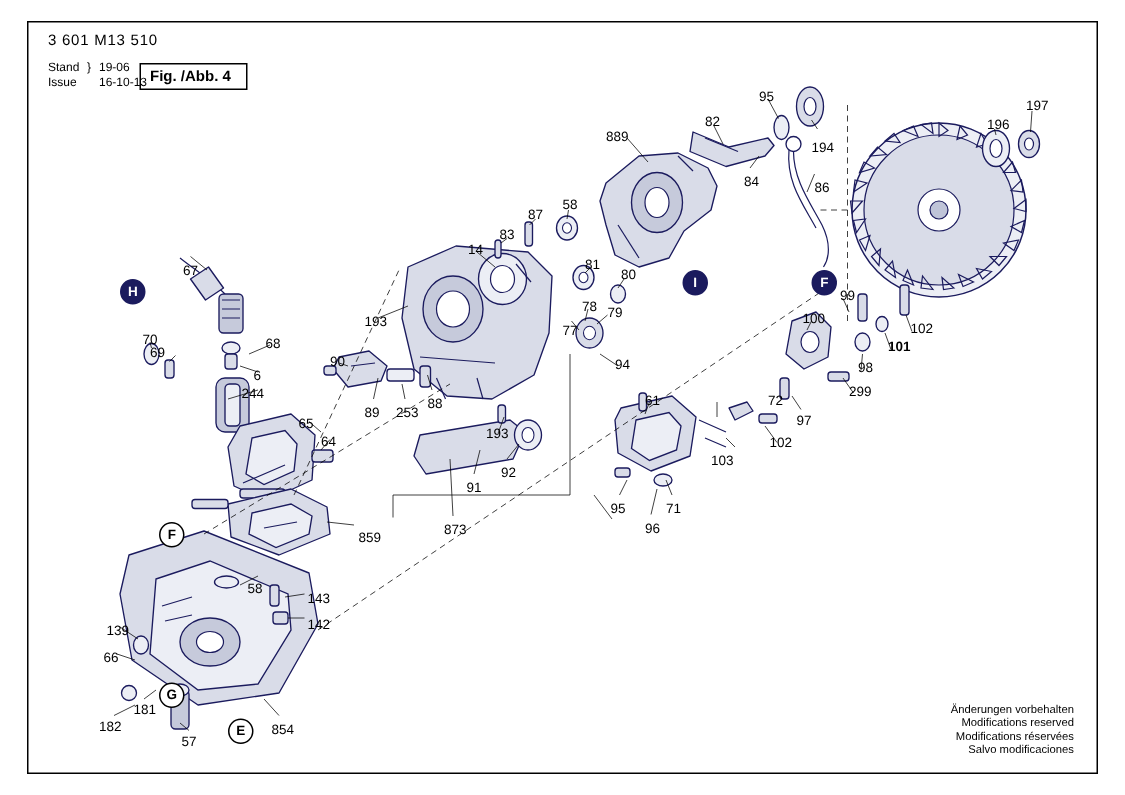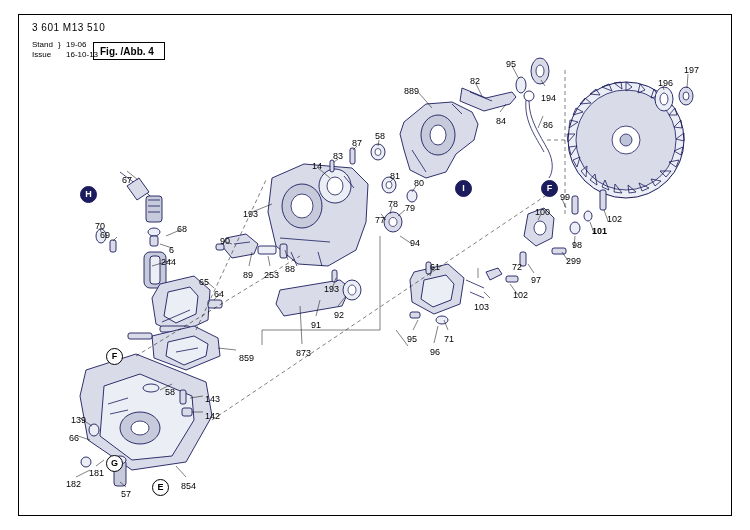--- a/index.html
+++ b/index.html
@@ -280,20 +280,26 @@
 
     <g class="dash">
       <path d="M196 330 L266 180"></path>
       <path d="M136 356 L300 256"></path>
       <path d="M212 420 L560 186"></path>
     </g>
   </svg>
 
   <div></div>
 
+  <div class="footer">
+    <div>Änderungen vorbehalten</div>
+    <div>Modifications reserved</div>
+    <div>Modifications réservées</div>
+    <div>Salvo modificaciones</div>
+  </div>
 
 <div class="lbl" style="left: 404px; top: 86px;">889</div>
     <div class="lbl" style="left: 470px; top: 76px;">82</div>
     <div class="lbl" style="left: 506px; top: 59px;">95</div>
     <div class="lbl" style="left: 541px; top: 93px;">194</div>
     <div class="lbl" style="left: 658px; top: 78px;">196</div>
     <div class="lbl" style="left: 684px; top: 65px;">197</div>
     <div class="lbl" style="left: 496px; top: 116px;">84</div>
     <div class="lbl" style="left: 543px; top: 120px;">86</div>
     <div class="lbl" style="left: 352px; top: 138px;">87</div>

